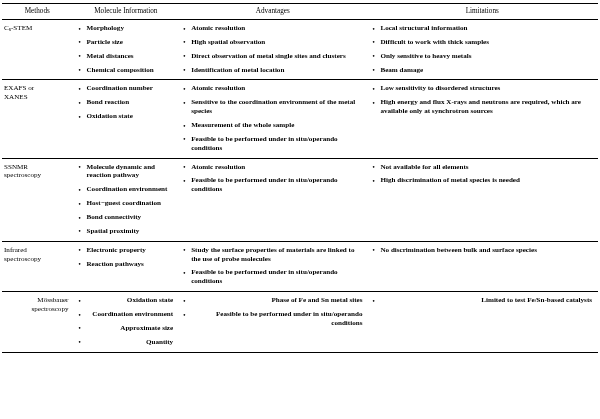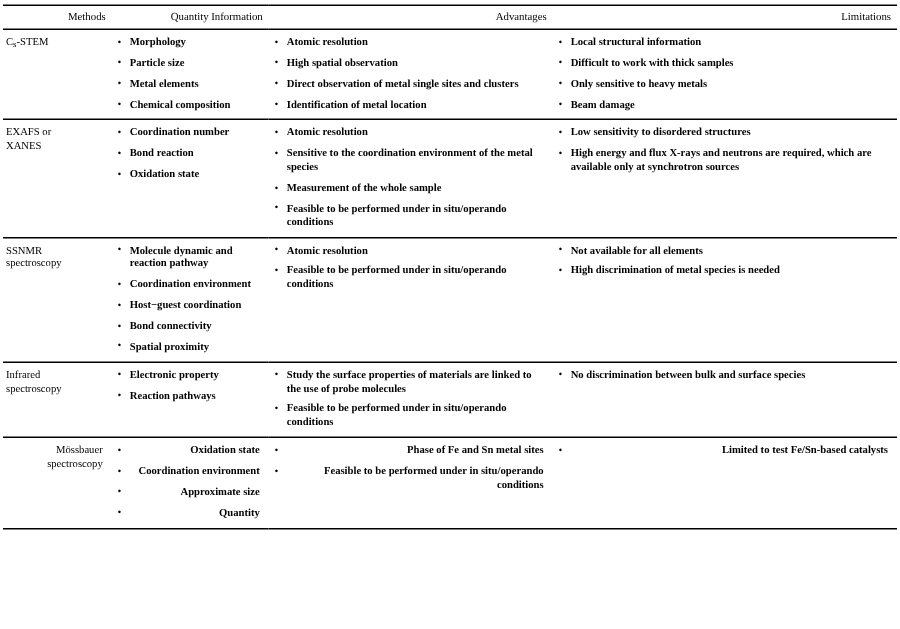--- a/index.html
+++ b/index.html
@@ -24,21 +24,21 @@
   table.main {
     width: 596px;
     margin: 3px 2px 0 2px;
     border-collapse: collapse;
     table-layout: fixed;
     font-size: 7.1px;
     line-height: 1.25;
   }
   table.main thead th {
     font-weight: normal;
-    text-align: right;
+    text-align: center;
     padding: 3px 4px 3px 2px;
     border-top: 1.1px solid #000;
     border-bottom: 0.9px solid #000;
     vertical-align: top;
     font-size: 7.2px;
   }
   table.main tbody td {
     vertical-align: top;
     padding: 4px 6px 5px 2px;
     border-bottom: 0.7px solid #000;
@@ -95,36 +95,36 @@
   <table class="main">
     <colgroup>
       <col class="c1">
         <col class="c2">
         <col class="c3">
         <col class="c4">
     </colgroup>
     <thead>
       <tr>
         <th>Methods</th>
-        <th>Quantity Information</th>
+        <th>Molecule Information</th>
         <th>Advantages</th>
         <th>Limitations</th>
       </tr>
     </thead>
     <tbody>
 
       <tr>
         <td class="method-cell">
           <span class="method-name">C<span class="sub">s</span>-STEM</span>
         </td>
         <td>
           <ul class="bul wide">
             <li>Morphology</li>
             <li>Particle size</li>
-            <li>Metal elements</li>
+            <li>Metal distances</li>
             <li>Chemical composition</li>
           </ul>
         </td>
         <td>
           <ul class="bul wide">
             <li>Atomic resolution</li>
             <li>High spatial observation</li>
             <li>Direct observation of metal single sites and clusters</li>
             <li>Identification of metal location</li>
           </ul>

